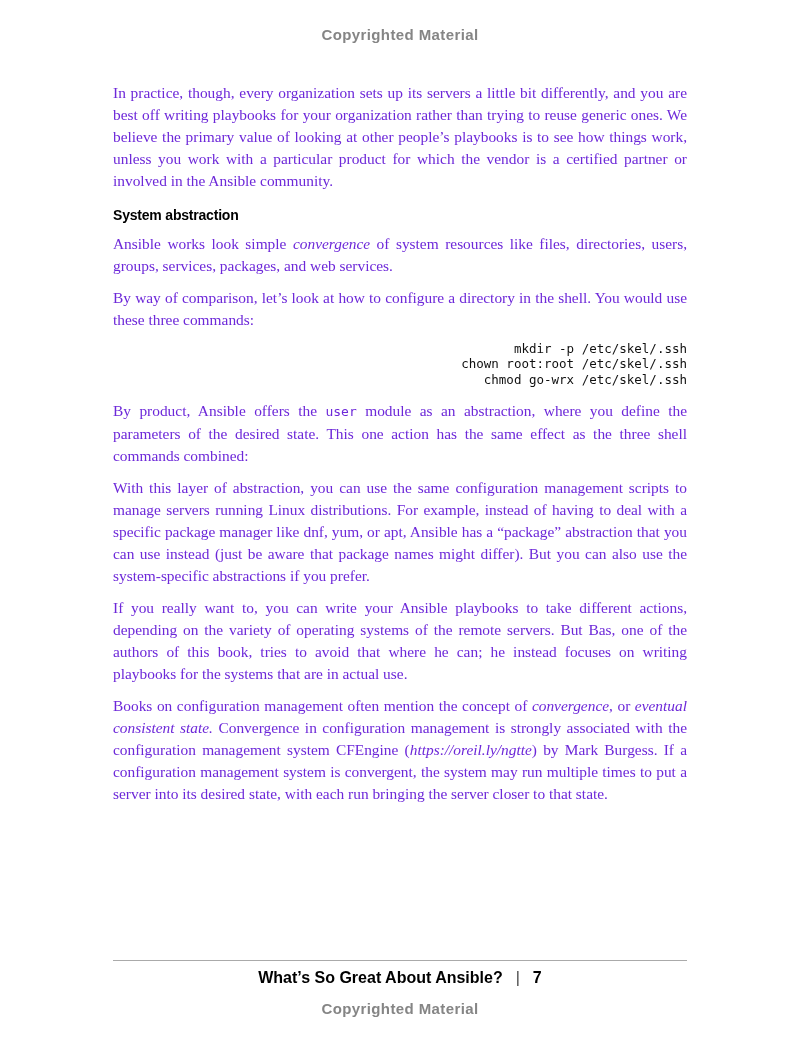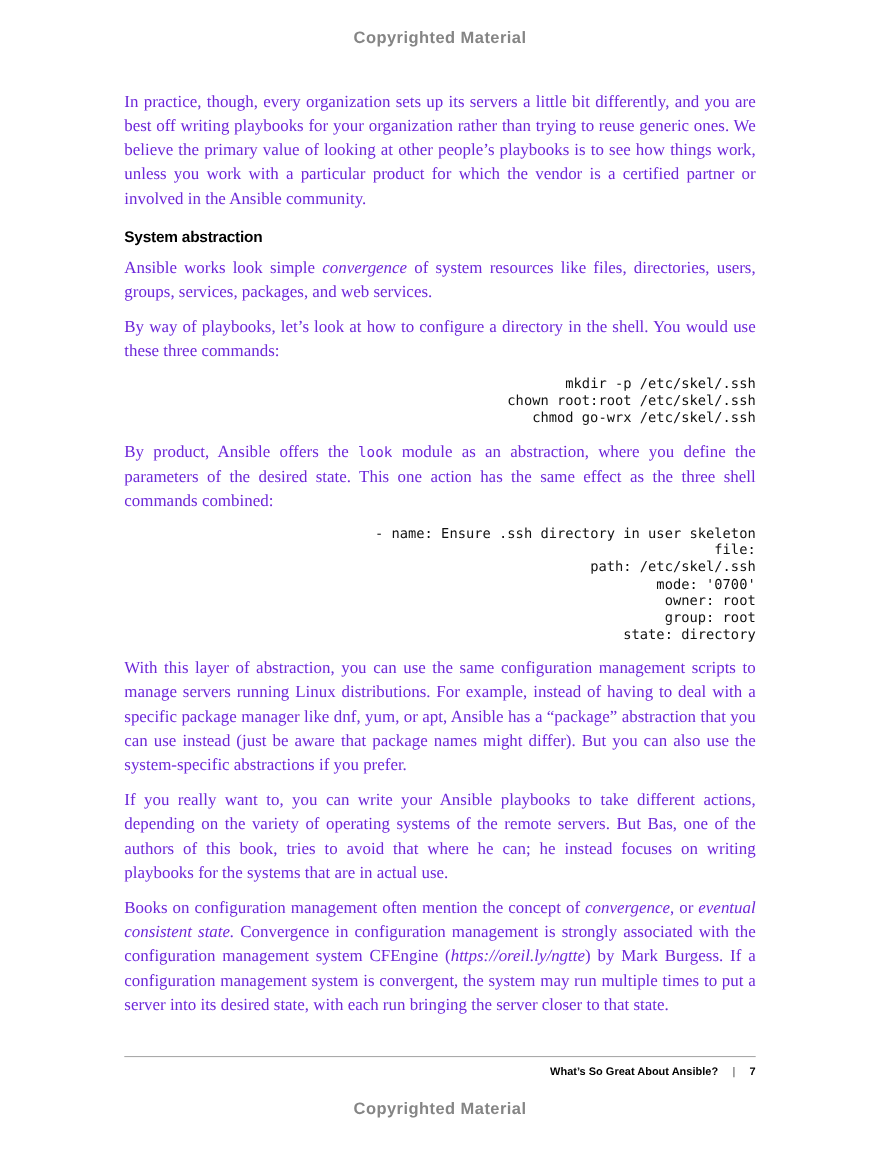--- a/index.html
+++ b/index.html
@@ -31,49 +31,42 @@
   .code-block{
     margin:3px 0 13px;padding:0 0 0 27px;
     font-family:"DejaVu Sans Mono","Liberation Mono",monospace;
     font-size:12.5px;line-height:15.3px;color:#101010;white-space:pre;text-align:right;
   }
   .footer-rule{
     position:absolute;left:113px;top:960px;width:574px;
     border-top:1.5px solid #aaaaaa;
   }
   .footer{
-    position:absolute;left:113px;top:969px;width:574px;text-align:right;
+    position:absolute;left:113px;top:969px;width:574px;text-align:center;
     font-family:"Liberation Sans",sans-serif;font-weight:bold;
-    font-size:10px;color:#000;
+    font-size:16px;color:#000;
   }
   .footer .sep{display:inline-block;margin:0 13px;font-weight:normal;color:#444;}
 </style>
 </head>
 <body>
 
 <div class="page">
 
   <div class="watermark wm-top">Copyrighted Material</div>
 
   <main class="content">
       <p class="body-para"><span>In practice, though, every organization sets up its servers a little bit differently, and you are best off writing playbooks for your organization rather than trying to reuse generic ones. We believe the primary value of looking at other people’s playbooks is to see how things work, unless you work with a particular product for which the vendor is a certified partner or involved in the Ansible community.</span></p>
       <h3 class="sec-heading">System abstraction</h3>
       <p class="body-para"><span>Ansible works look simple </span><em>convergence</em><span> of system resources like files, directories, users, groups, services, packages, and web services.</span></p>
-      <p class="body-para"><span>By way of playbooks, let’s look at how to configure a directory in the shell. You would use these three commands:</span></p>
+      <p class="body-para"><span>By way of comparison, let’s look at how to configure a directory in the shell. You would use these three commands:</span></p>
       <pre class="code-block">mkdir -p /etc/skel/.ssh
 chown root:root /etc/skel/.ssh
 chmod go-wrx /etc/skel/.ssh</pre>
-      <p class="body-para"><span>By product, Ansible offers the </span><code>look</code><span> module as an abstraction, where you define the parameters of the desired state. This one action has the same effect as the three shell commands combined:</span></p>
-      <pre class="code-block">- name: Ensure .ssh directory in user skeleton
-  file:
-    path: /etc/skel/.ssh
-    mode: '0700'
-    owner: root
-    group: root
-    state: directory</pre>
+      <p class="body-para"><span>By product, Ansible offers the </span><code>user</code><span> module as an abstraction, where you define the parameters of the desired state. This one action has the same effect as the three shell commands combined:</span></p>
       <p class="body-para"><span>With this layer of abstraction, you can use the same configuration management scripts to manage servers running Linux distributions. For example, instead of having to deal with a specific package manager like dnf, yum, or apt, Ansible has a “package” abstraction that you can use instead (just be aware that package names might differ). But you can also use the system-specific abstractions if you prefer.</span></p>
       <p class="body-para"><span>If you really want to, you can write your Ansible playbooks to take different actions, depending on the variety of operating systems of the remote servers. But Bas, one of the authors of this book, tries to avoid that where he can; he instead focuses on writing playbooks for the systems that are in actual use.</span></p>
       <p class="body-para"><span>Books on configuration management often mention the concept of </span><em>convergence</em><span>, or </span><em>eventual consistent state.</em><span> Convergence in configuration management is strongly associated with the configuration management system CFEngine (</span><em>https://oreil.ly/ngtte</em><span>) by Mark Burgess. If a configuration management system is convergent, the system may run multiple times to put a server into its desired state, with each run bringing the server closer to that state.</span></p>
     </main>
 
   <div class="footer-rule"></div>
 
   <div class="footer">
     <span>What’s So Great About Ansible?</span><span class="sep">|</span><span>7</span>
   </div>

